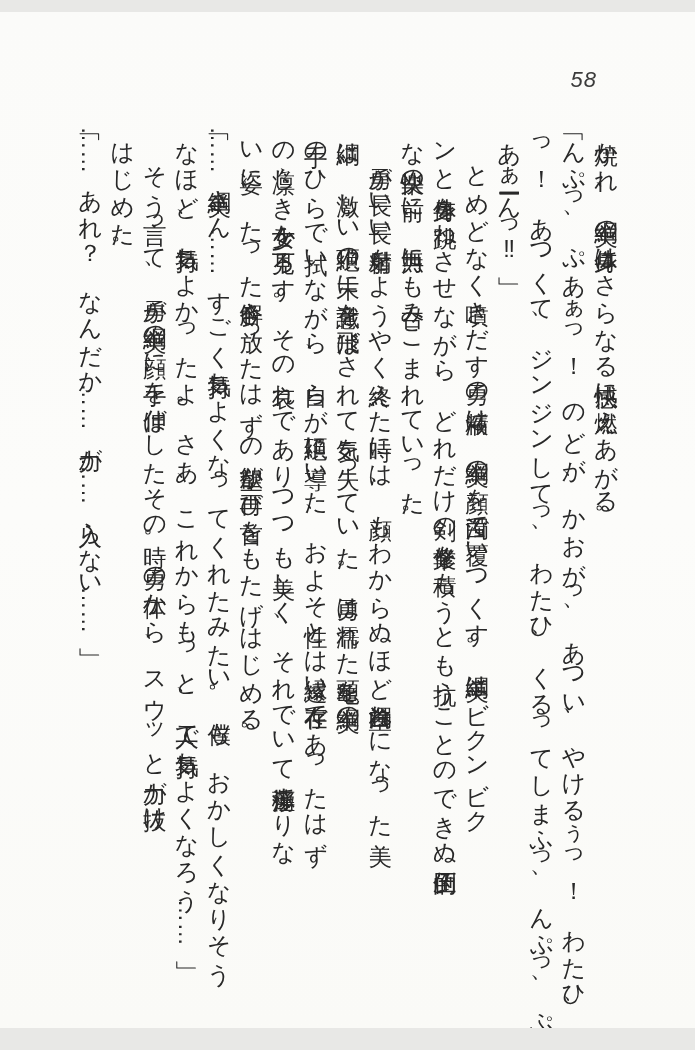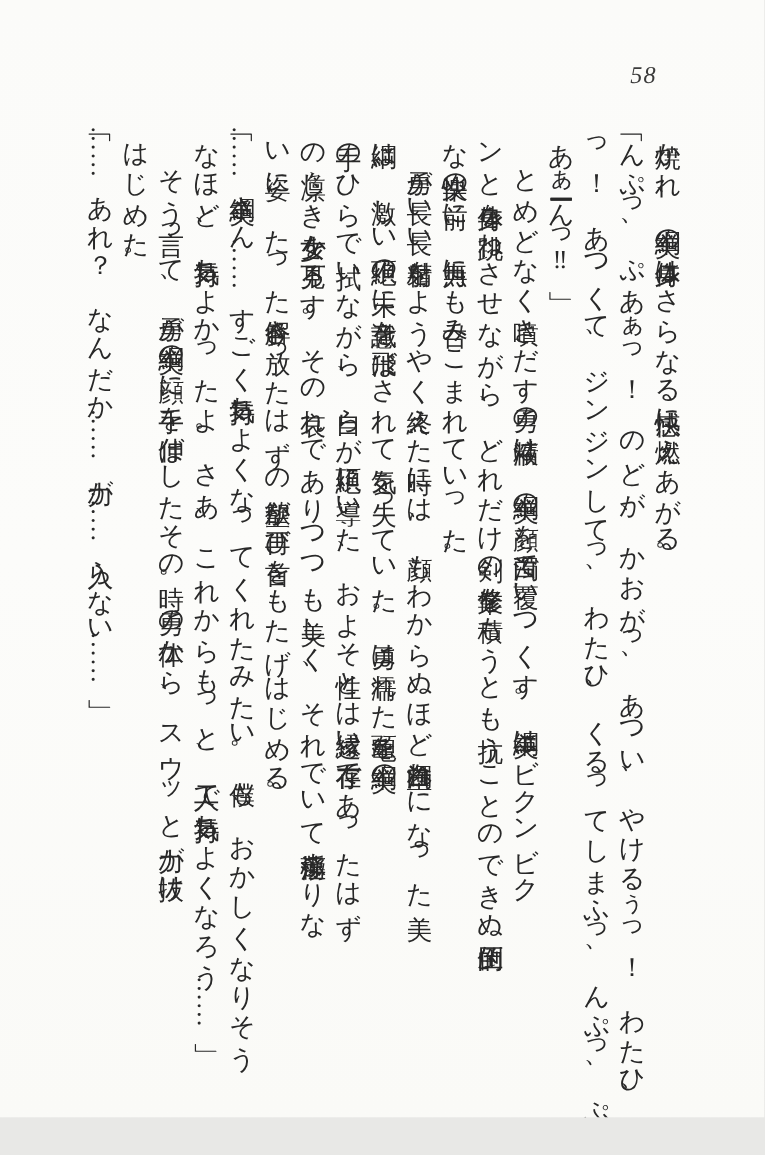--- a/index.html
+++ b/index.html
@@ -4,24 +4,24 @@
 <style>
   html, body {
     margin: 0;
     padding: 0;
     background: #e8e8e6;
   }
   .page {
     position: relative;
     width: 695px;
     height: 1016px;
-    margin: 0 auto;
+    margin: 12px auto;
     background: linear-gradient(180deg, #fbfbf9 0%, #fcfcfa 50%, #fafaf7 100%);
     overflow: hidden;
-    font-family: Liberation Serif, serif;
+    font-family: Liberation Sans, sans-serif;
   }
   .page-number {
     position: absolute;
     top: 55px;
     right: 98px;
     font-size: 22px;
     font-style: italic;
     color: #3b3b3b;
     letter-spacing: 1px;
   }

